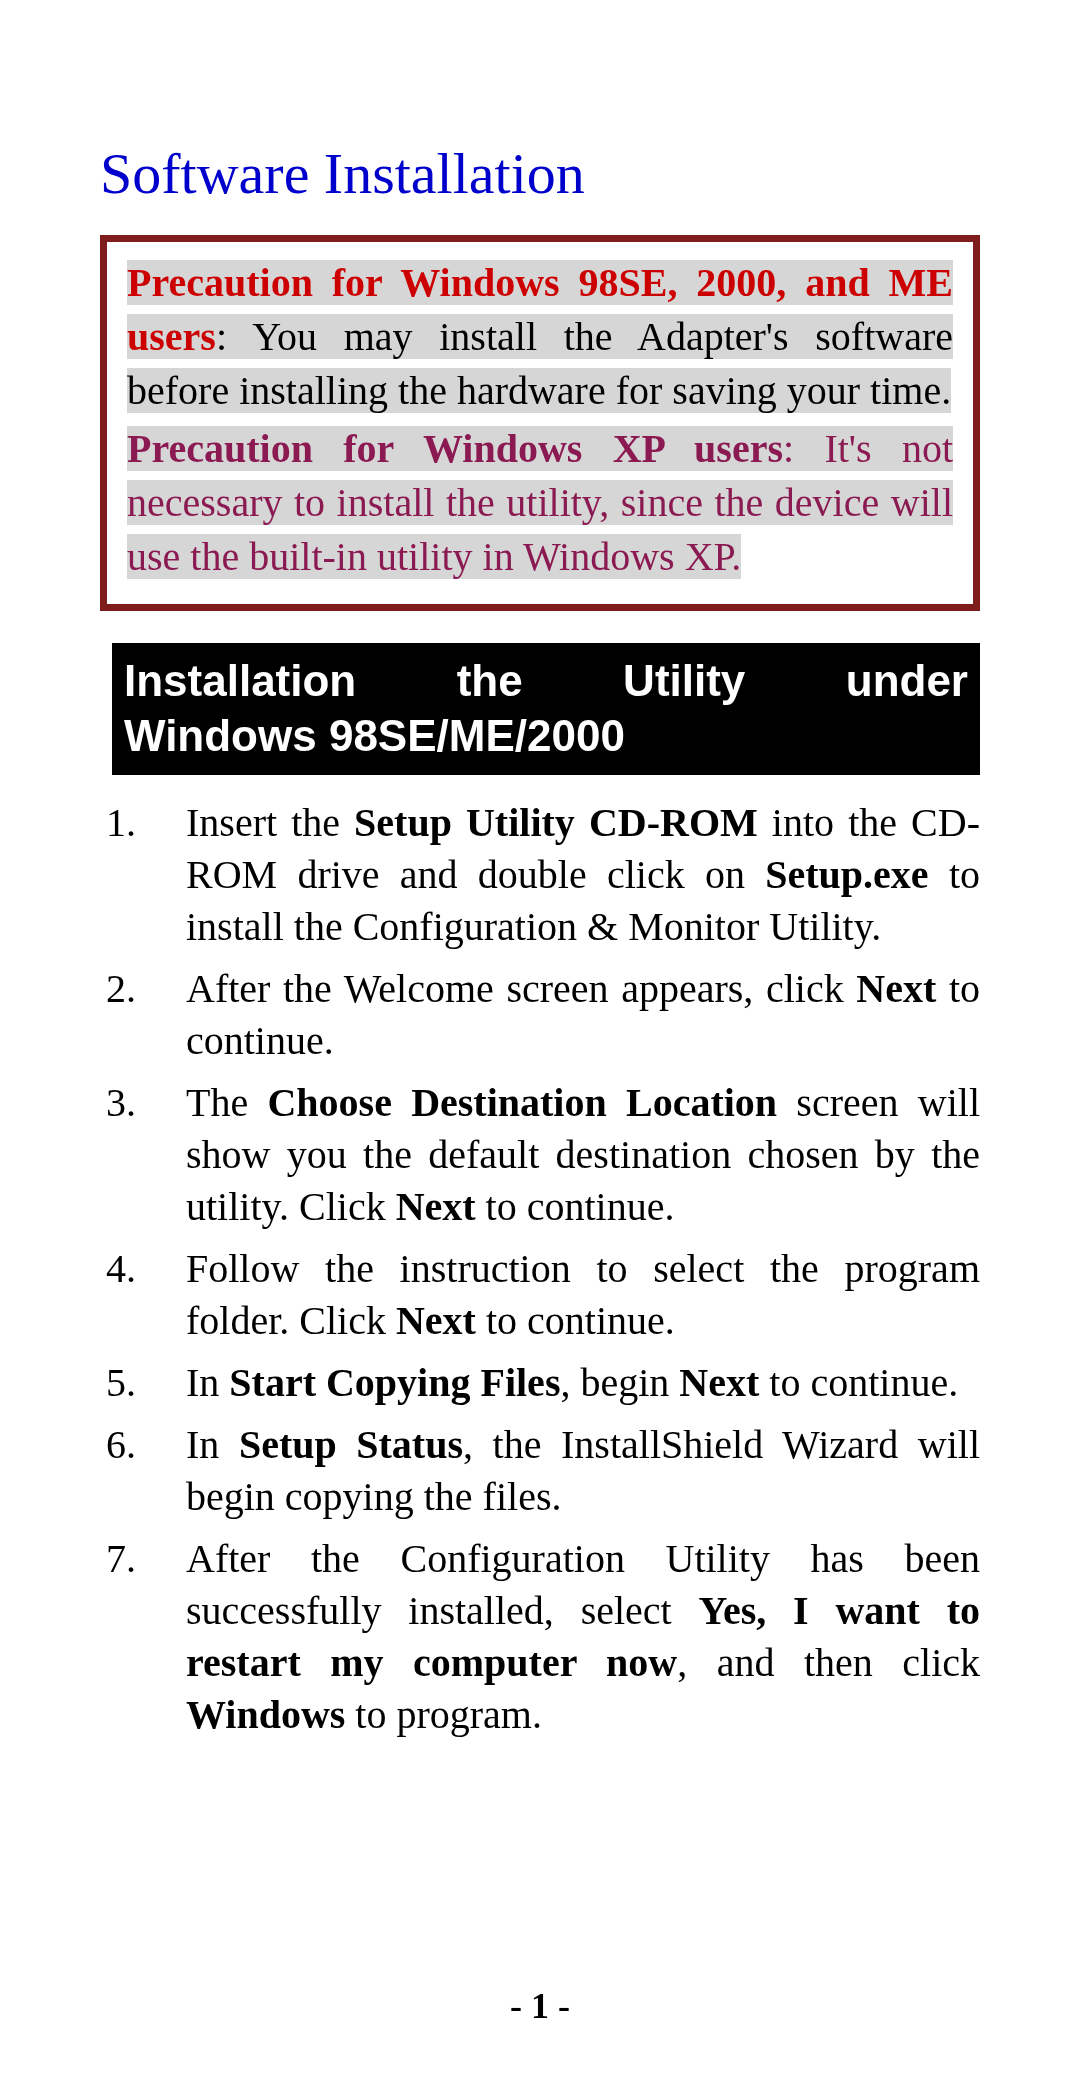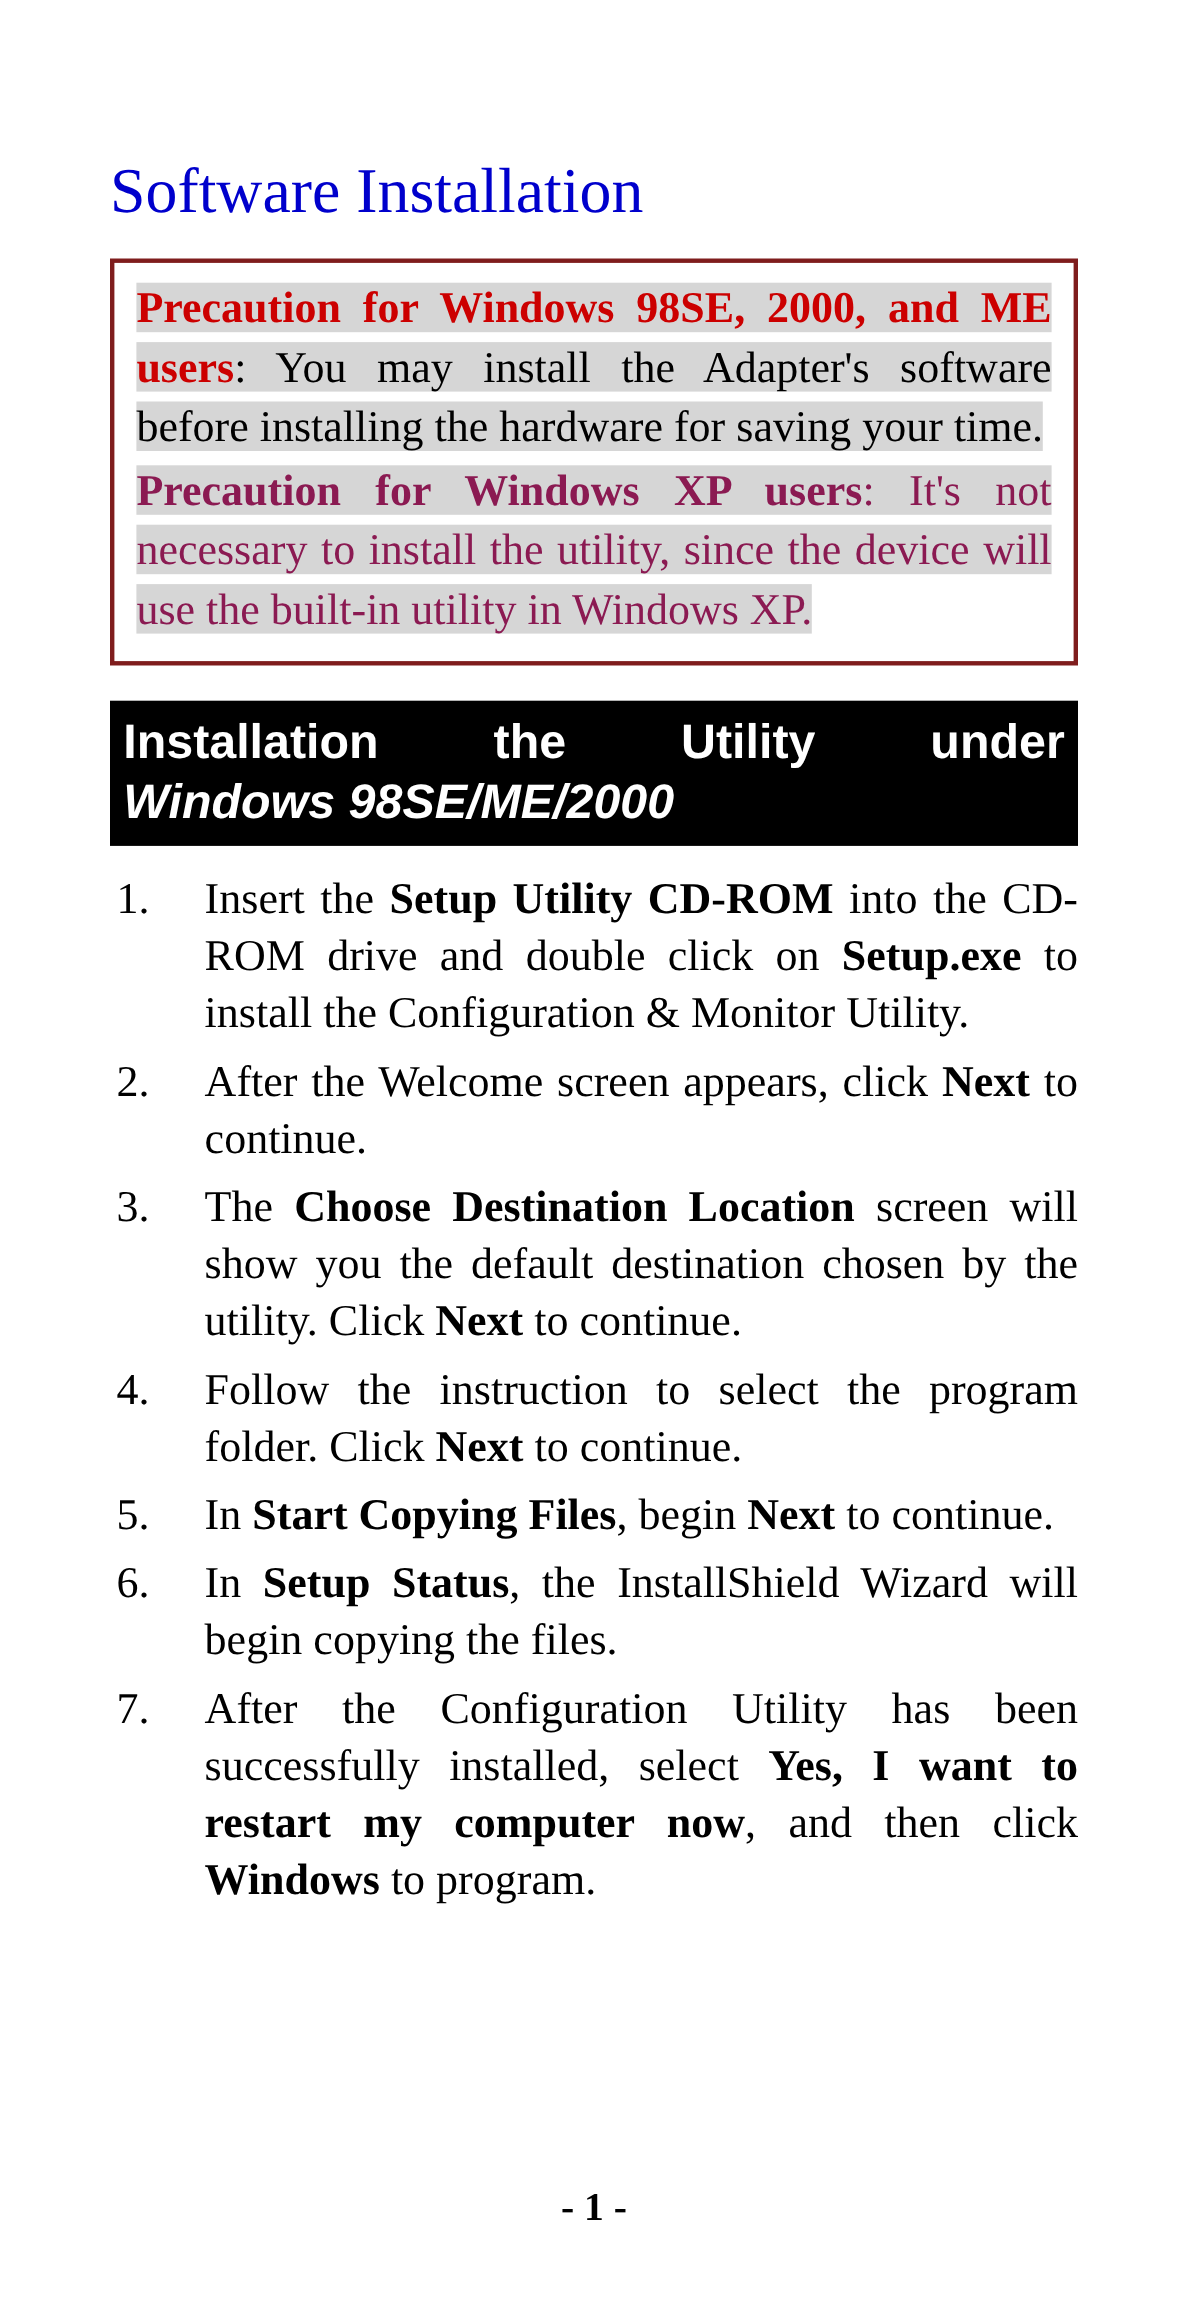--- a/index.html
+++ b/index.html
@@ -11,21 +11,21 @@
       padding: 140px 100px 60px 100px;
       position: relative;
     }
     .title {
       color: #0000cc;
       font-size: 58px;
       font-weight: normal;
       margin-bottom: 28px;
     }
     .precaution-box {
-      border: 4px solid #7f1d1d;
+      border: 7px solid #7f1d1d;
       padding: 14px 20px 16px 20px;
       margin-bottom: 32px;
     }
     .precaution-box p {
       font-size: 40px;
       line-height: 1.35;
       text-align: justify;
       margin-bottom: 4px;
       color: #000;
     }
@@ -48,26 +48,26 @@
       background: #000;
       color: #fff;
       font-family: Arial, Helvetica, sans-serif;
       font-size: 44px;
       font-weight: bold;
       padding: 10px 12px 12px 12px;
       text-align: justify;
       text-align-last: justify;
       line-height: 1.25;
       margin-bottom: 22px;
+      margin-left: 12px;
     }
     .section-header .line2 {
       text-align: left;
       text-align-last: left;
       display: block;
-      font-style: italic;
     }
     ol.steps {
       list-style: none;
       counter-reset: step;
       font-size: 40px;
       line-height: 1.3;
     }
     ol.steps li {
       counter-increment: step;
       text-align: justify;

